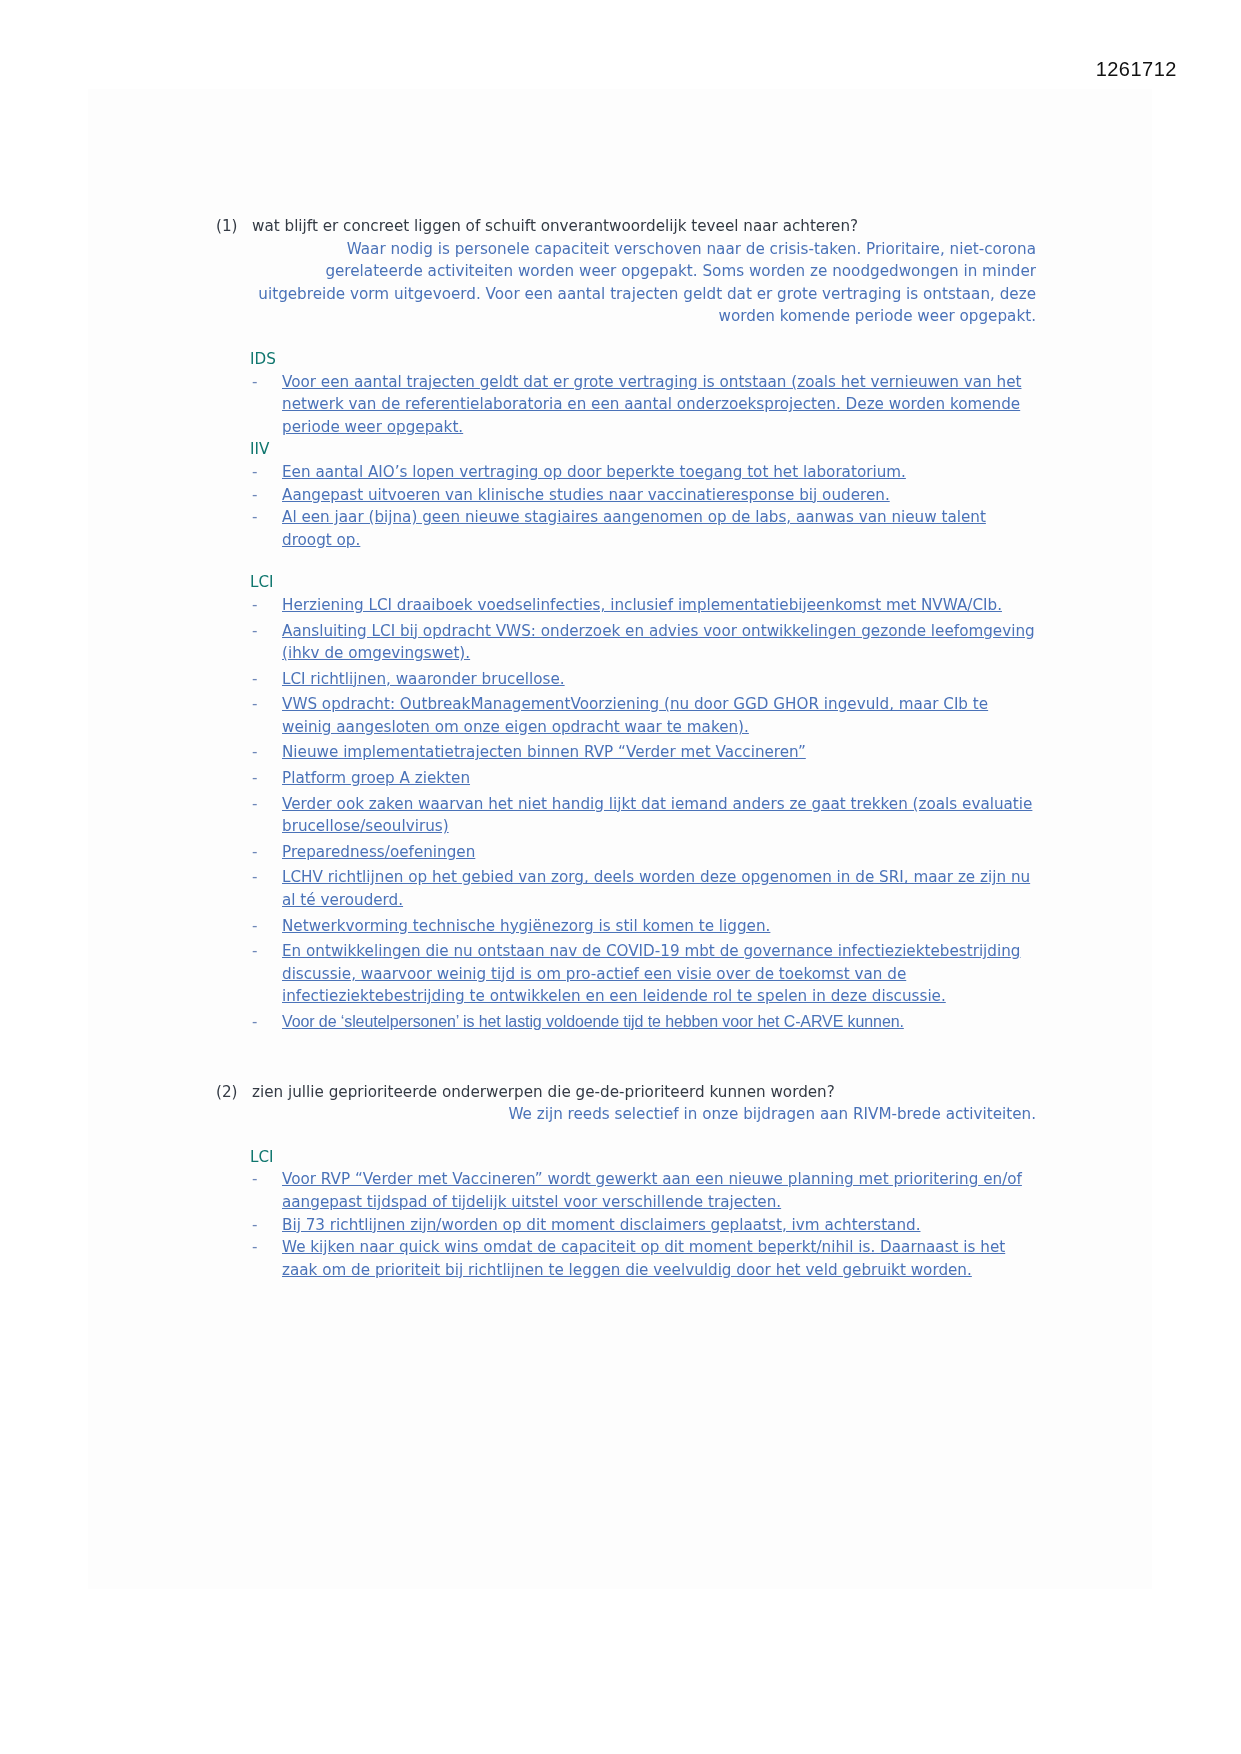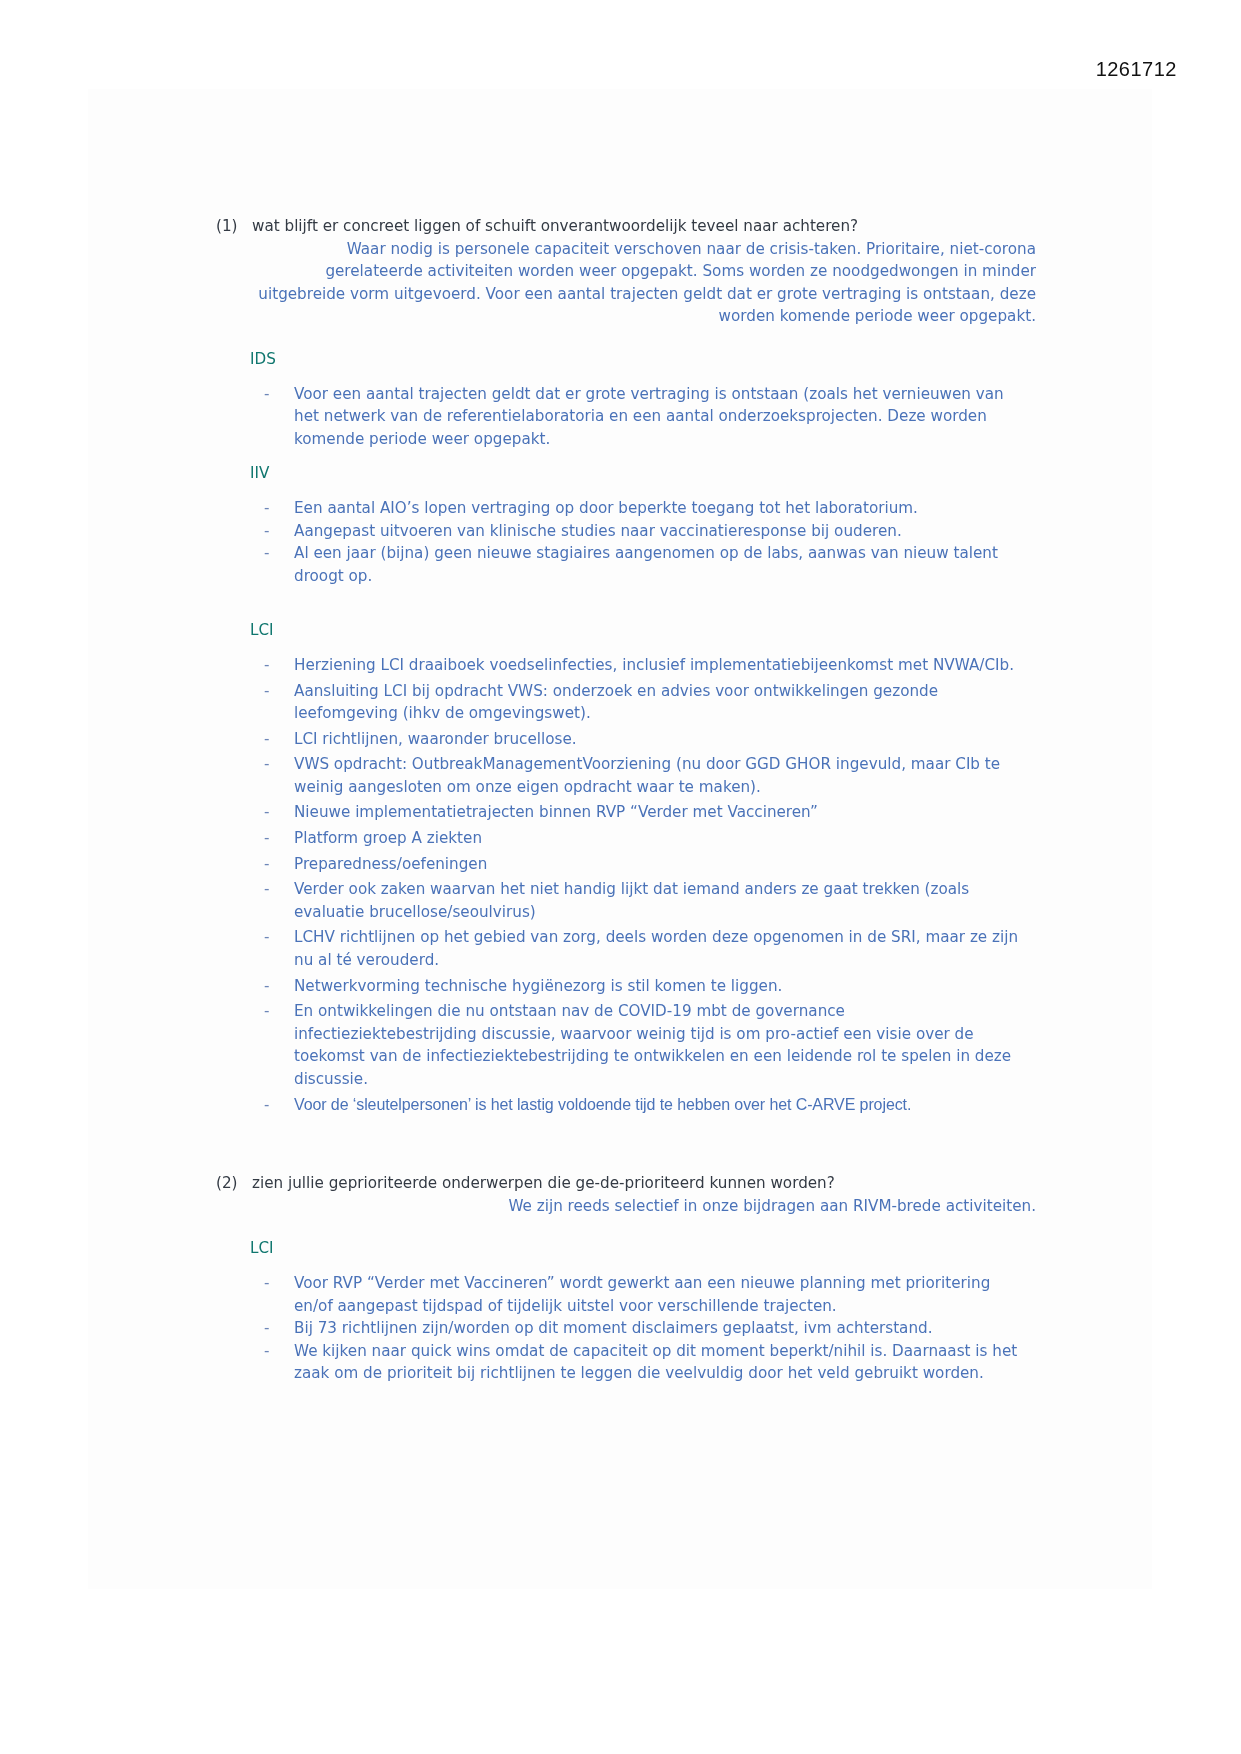--- a/index.html
+++ b/index.html
@@ -22,21 +22,21 @@
     position: absolute; left: 216px; top: 215px; width: 820px;
     font-size: 15.2px; line-height: 22.6px;
   }
   .question {
     position: relative; color: #333a44; padding-left: 36px;
   }
   .question .qnum { position: absolute; left: 0; top: 0; }
   .answer { color: #4a72b8; padding-left: 34px; text-align: right; }
   .section { color: #4a72b8; padding-left: 34px; margin-top: 0; }
   .section-title { color: #0f766e; }
-  ul.bullets { list-style: none; margin: 12px; padding: 0; }
+  ul.bullets { list-style: none; margin: 0; padding: 0; text-decoration: underline; }
   ul.bullets li { position: relative; padding-left: 32px; color: #4a72b8; }
   ul.bullets li::before { content: "-"; position: absolute; left: 2px; top: 0; color: #6d86b8; }
   .lci1 li { margin-bottom: 3px; }
   .gap-md { height: 20px; }
   .gap-lg { height: 44px; }
   .last-item { font-family: "Liberation Sans", sans-serif; font-size: 16px; letter-spacing: -0.1px; }
 </style>
 </head>
 <body>
 
@@ -73,26 +73,26 @@
 
   <div class="section">
     <div class="section-title">LCI</div>
     <ul class="bullets lci1">
       <li>Herziening LCI draaiboek voedselinfecties, inclusief implementatiebijeenkomst met NVWA/CIb.</li>
       <li>Aansluiting LCI bij opdracht VWS: onderzoek en advies voor ontwikkelingen gezonde leefomgeving (ihkv de omgevingswet).</li>
       <li>LCI richtlijnen, waaronder brucellose.</li>
       <li>VWS opdracht: OutbreakManagementVoorziening (nu door GGD GHOR ingevuld, maar CIb te weinig aangesloten om onze eigen opdracht waar te maken).</li>
       <li>Nieuwe implementatietrajecten binnen RVP “Verder met Vaccineren”</li>
       <li>Platform groep A ziekten</li>
+      <li>Verder ook zaken waarvan het niet handig lijkt dat iemand anders ze gaat trekken (zoals evaluatie brucellose/seoulvirus)</li>
       <li>Preparedness/oefeningen</li>
-      <li>Verder ook zaken waarvan het niet handig lijkt dat iemand anders ze gaat trekken (zoals evaluatie brucellose/seoulvirus)</li>
       <li>LCHV richtlijnen op het gebied van zorg, deels worden deze opgenomen in de SRI, maar ze zijn nu al té verouderd.</li>
       <li>Netwerkvorming technische hygiënezorg is stil komen te liggen.</li>
       <li>En ontwikkelingen die nu ontstaan nav de COVID-19 mbt de governance infectieziektebestrijding discussie, waarvoor weinig tijd is om pro-actief een visie over de toekomst van de infectieziektebestrijding te ontwikkelen en een leidende rol te spelen in deze discussie.</li>
-      <li class="last-item">Voor de ‘sleutelpersonen’ is het lastig voldoende tijd te hebben over het C-ARVE project.</li>
+      <li class="last-item">Voor de ‘sleutelpersonen’ is het lastig voldoende tijd te hebben voor het C-ARVE kunnen.</li>
     </ul>
   </div>
 
   <div class="gap-lg"></div>
 
   <div class="question">
     <span class="qnum">(2)</span>
     <span>zien jullie geprioriteerde onderwerpen die ge-de-prioriteerd kunnen worden?</span>
   </div>
   <div class="answer">We zijn reeds selectief in onze bijdragen aan RIVM-brede activiteiten.</div>

